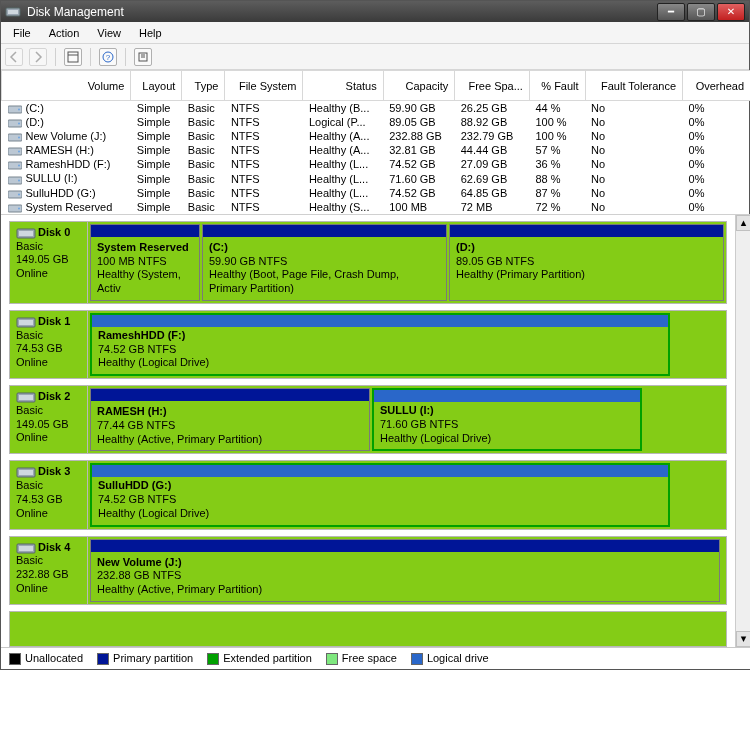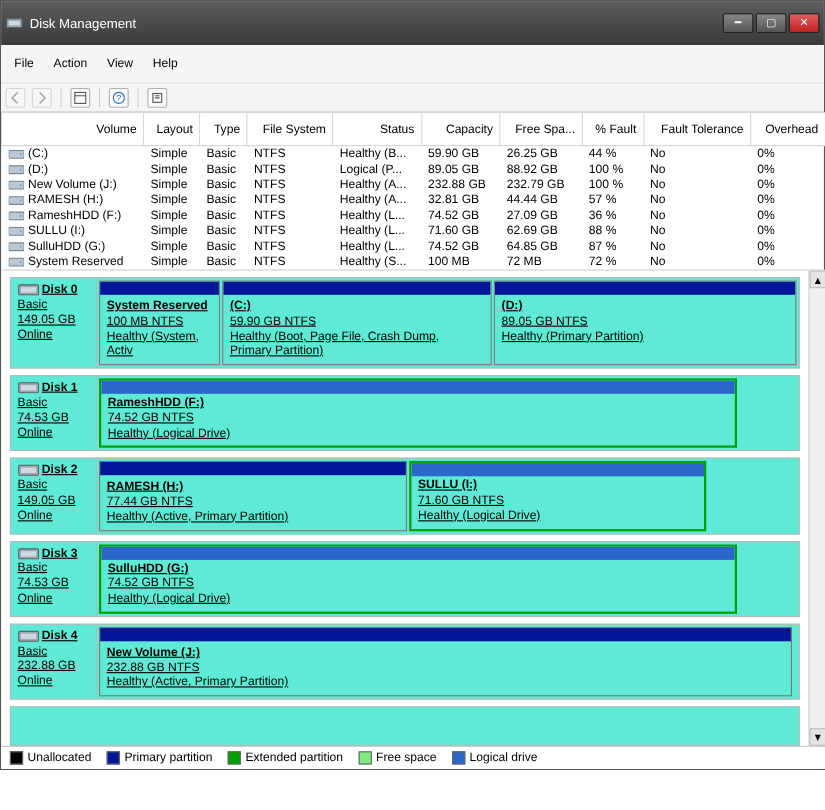--- a/index.html
+++ b/index.html
@@ -1,42 +1,42 @@
 <!DOCTYPE html>
 <html><head>
 <meta charset="utf-8">
 <style>
   * { box-sizing: border-box; font-family: "Segoe UI", Tahoma, sans-serif; }
   body { margin: 0; background: #fff; font-size: 11px; color: #000; width: 750px; }
   .window { border: 1px solid #555; background: #fff; }
-  .titlebar { height: 40px; background: linear-gradient(#5d5d5d,#3a3a3a); display: flex; align-items: center; padding: 0 4px; color: #fff; }
+  .titlebar { height: 21px; background: linear-gradient(#5d5d5d,#3a3a3a); display: flex; align-items: center; padding: 0 4px; color: #fff; }
   .titlebar .icon { width: 16px; height: 16px; margin-right: 6px; }
   .titlebar .title { flex: 1; font-size: 12px; }
   .winbtns { display: flex; gap: 2px; }
   .winbtn { width: 28px; height: 18px; border: 1px solid #222; border-radius: 2px; display:flex; align-items:center; justify-content:center; font-size:10px; color:#fff; }
   .winbtn.min { background: linear-gradient(#888,#555); }
   .winbtn.max { background: linear-gradient(#888,#555); }
   .winbtn.close { background: linear-gradient(#e06060,#c22020); }
-  .menubar { height: 35px; background: #f5f5f5; border-bottom: 1px solid #d6d6d6; display:flex; align-items:center; padding: 0 4px; gap: 2px; }
+  .menubar { height: 22px; background: #f5f5f5; border-bottom: 1px solid #d6d6d6; display:flex; align-items:center; padding: 0 4px; gap: 2px; }
   .menubar .mitem { padding: 2px 8px; cursor: default; }
   .toolbar { height: 26px; background: #f5f5f5; border-bottom: 1px solid #d6d6d6; display:flex; align-items:center; padding: 0 4px; gap: 6px; }
   .tbtn { width:18px; height:18px; border:1px solid #b0b0b0; border-radius:2px; display:flex; align-items:center; justify-content:center; background:#fafafa; }
   .tbtn.dis { opacity: .45; }
   .tbtn svg { width:12px; height:12px; }
   .vsep { width:1px; height:18px; background:#d0d0d0; margin:0 2px; }
   .content { display:flex; }
   .main { flex:1; }
   .upper { max-height: 200px; overflow: auto; }
   table.vol { width:100%; border-collapse: collapse; font-size: 11px; }
   table.vol th { text-align:right; font-weight:400; background:#fff; border:1px solid #d8d8d8; padding:2px 6px; height:30px; }
   table.vol td { padding:1px 6px; white-space:nowrap; }
   .volicon { display:inline-block; width:14px; height:10px; vertical-align:middle; margin-right:4px; }
   .volicon svg { width:14px; height:10px; }
   .lower { border-top: 1px solid #d0d0d0; position:relative; }
-  .diskrow { display:flex; border: 1px solid #b8b8b8; margin: 6px 8px 0 8px; background:#5eead4; min-height:60px;text-decoration:underline; }
+  .diskrow { display:flex; border: 1px solid #b8b8b8; margin: 6px 8px 0 8px; background:#84cc16; min-height:60px; }
   .diskrow.short { min-height: 36px; }
   .diskmeta { width: 78px; padding: 4px 6px; font-size: 11px; line-height: 1.25; border-right:1px solid #b8b8b8; }
   .diskmeta .diskicon { display:inline-block; width:20px; height:12px; vertical-align:middle; margin-right:2px; }
   .diskmeta b { font-weight:600; }
   .parts { flex:1; display:flex; padding:2px; gap:2px; }
   .part { border:1px solid #7a7a7a; position:relative; padding: 16px 6px 4px 6px; font-size: 11px; line-height:1.25; overflow:hidden; }
   .part .bar { position:absolute; top:0; left:0; right:0; height:12px; }
   .bar-primary { background:#001597; }
   .bar-logical { background:#2a67c9; }
   .bar-black { background:#000; }

